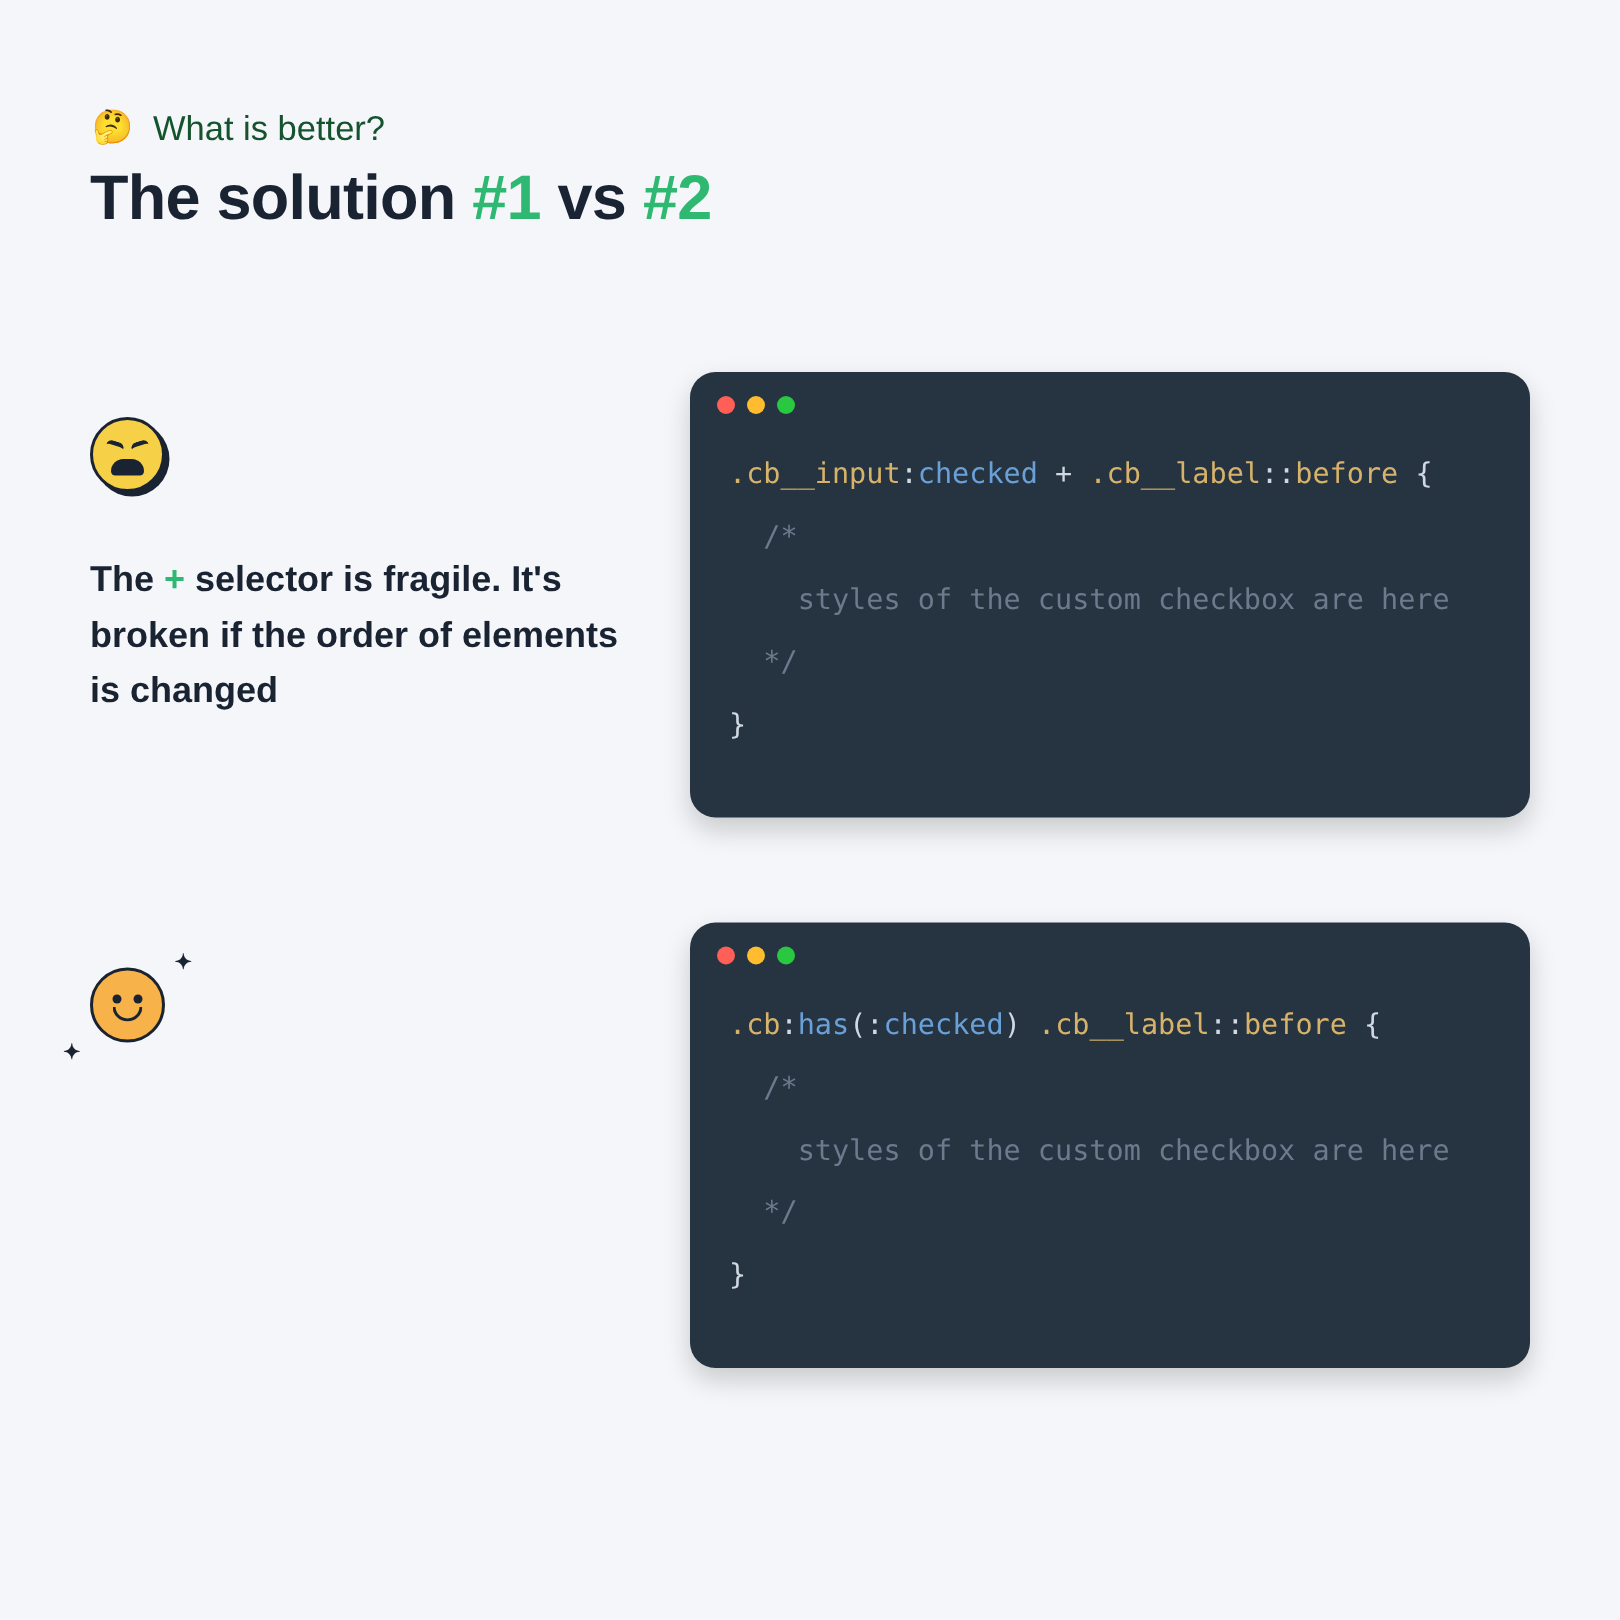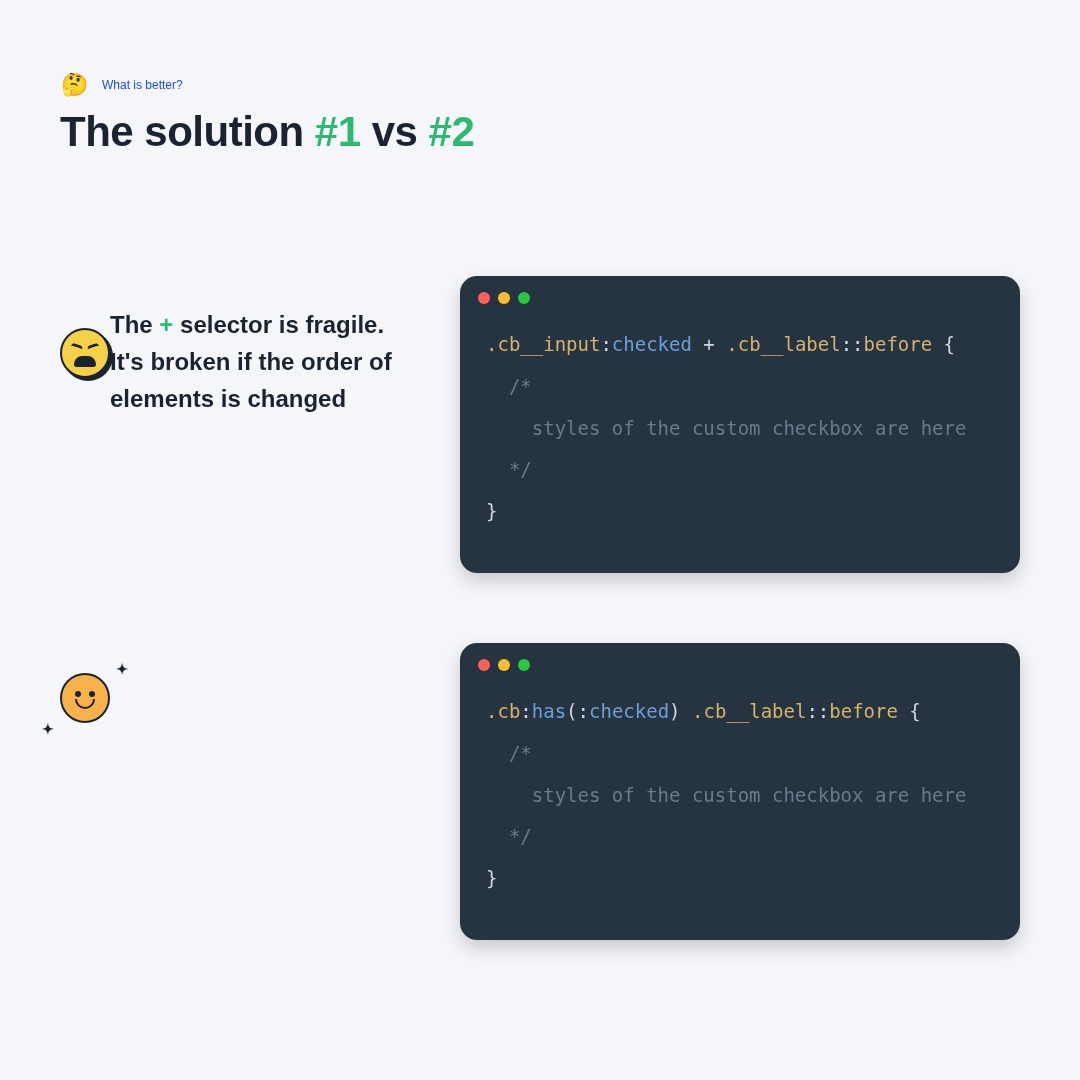--- a/index.html
+++ b/index.html
@@ -18,45 +18,45 @@
     align-items: center;
     gap: 12px;
     margin-bottom: 8px;
   }
   .header-lead .emoji {
     width: 30px; height: 30px;
     font-size: 22px;
     display: inline-flex; align-items: center; justify-content: center;
   }
   .header-lead .text {
-    font-size: 12px;
-    color: #1d4ed8;
+    font-size: 23px;
+    color: #14532d;
   }
   h1.title {
     font-size: 42px;
     font-weight: 900;
     letter-spacing: -0.5px;
     color: #1a2332;
-    margin-bottom: 120px;
+    margin-bottom: 92px;
   }
   h1.title .accent { color: #2fb872; }
 
   
   .row {
     display: flex;
     align-items: flex-start;
     gap: 40px;
     margin-bottom: 70px;
   }
   .col-text {
     width: 360px;
     flex-shrink: 0;
     display: flex;
-    flex-direction: row;
-    align-items: flex-end;
+    flex-direction: column;
+    align-items: flex-start;
     padding-top: 30px;
   }
   .col-text .face {
     margin-bottom: 40px;
     position: relative;
   }
   .desc {
     font-size: 24px;
     font-weight: 900;
     line-height: 1.55;

